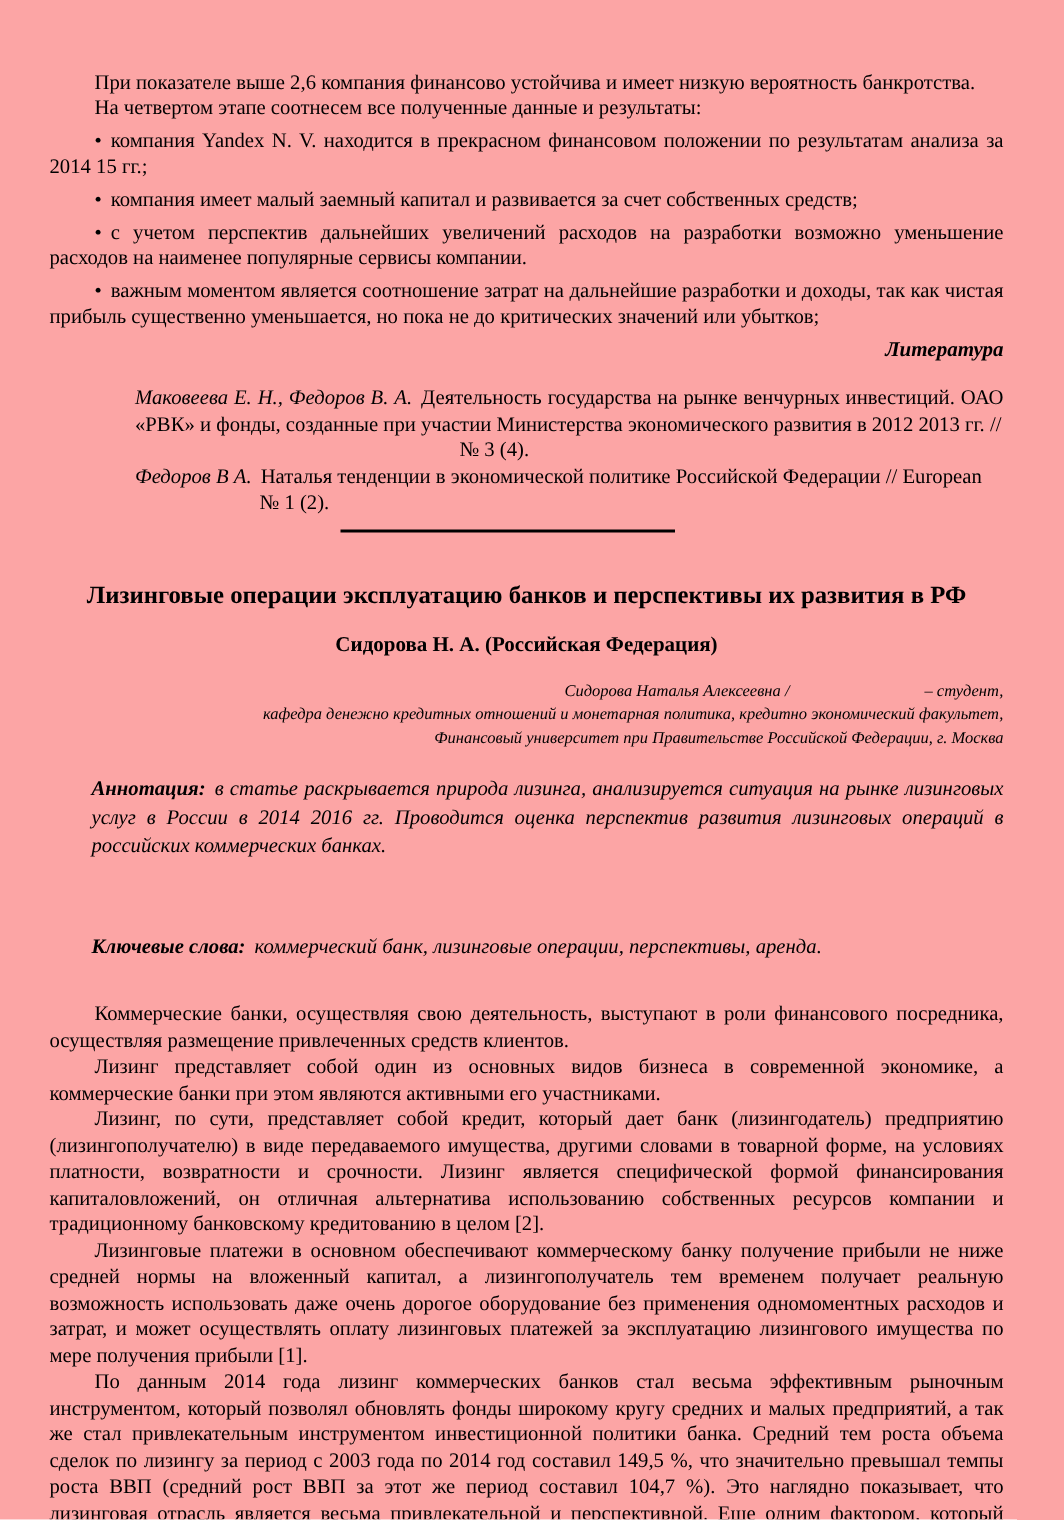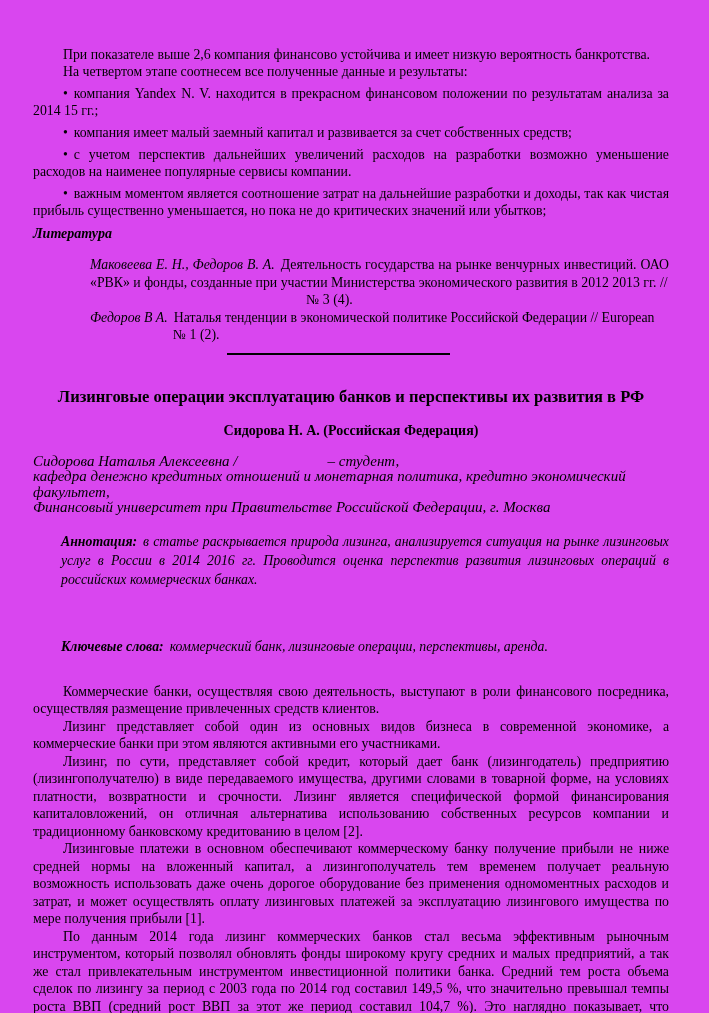--- a/index.html
+++ b/index.html
@@ -1,37 +1,37 @@
 <!DOCTYPE html>
 <html><head>
 <meta charset="utf-8">
 <style>
   html, body { margin: 0; padding: 0; background: #ffffff; }
   .page {
     position: relative;
     width: 709px;
     height: 1013px;
     box-sizing: border-box;
-    background: #d946ef;
+    background: #fca5a5;
     color: #000000;
     padding: 46px 40px 0 33px;
     font-family: "Liberation Serif", "DejaVu Serif", serif;
     font-size: 13.8px;
     line-height: 17px;
     overflow: hidden;
   }
   p { margin: 0; }
   .just { text-align: justify; }
   .ind { text-indent: 30px; }
   .bullet-p { margin-top: 5px; }
   .bullet-marker { margin-right: 6px; }
 
   .lit-heading {
     margin-top: 6px;
-    text-align: left;
+    text-align: right;
     font-weight: bold;
     font-style: italic;
     font-size: 14px;
     line-height: 17px;
   }
   .refs { margin: 9px 0 0 57px; line-height: 17.5px; }
   .ref-authors { font-style: italic; margin-right: 6px; }
   .ref-tail-center { text-align: center; padding-right: 100px; }
   .ref-tail-indent { margin-left: 83px; }
 
@@ -49,23 +49,23 @@
     line-height: 23px;
   }
   .byline {
     text-align: center;
     font-weight: bold;
     font-size: 14px;
     line-height: 23px;
   }
   .affiliation {
     margin-top: 5px;
-    text-align: left;
+    text-align: right;
     font-style: italic;
-    font-size: 15px;
+    font-size: 11px;
     line-height: 15.5px;
   }
   .aff-spacer { display: inline-block; width: 90px; }
 
   .abstract {
     margin: 16px 0 0 28px;
     text-align: justify;
     font-style: italic;
     line-height: 19px;
   }

